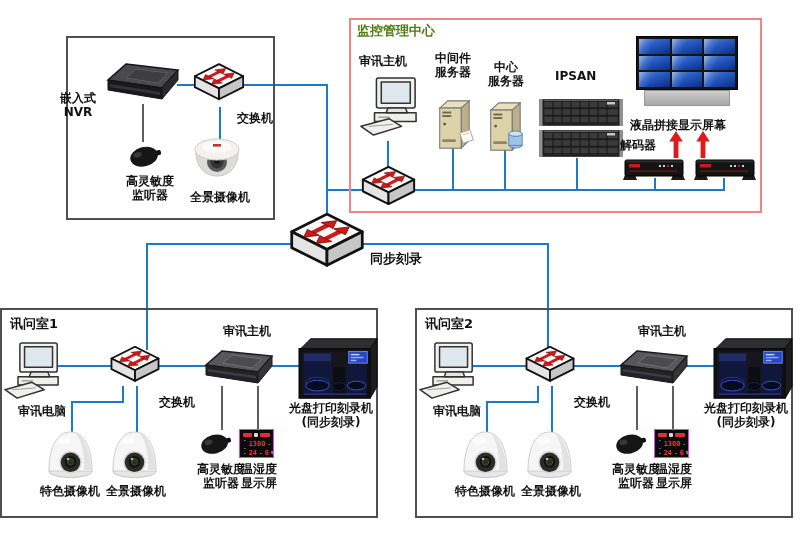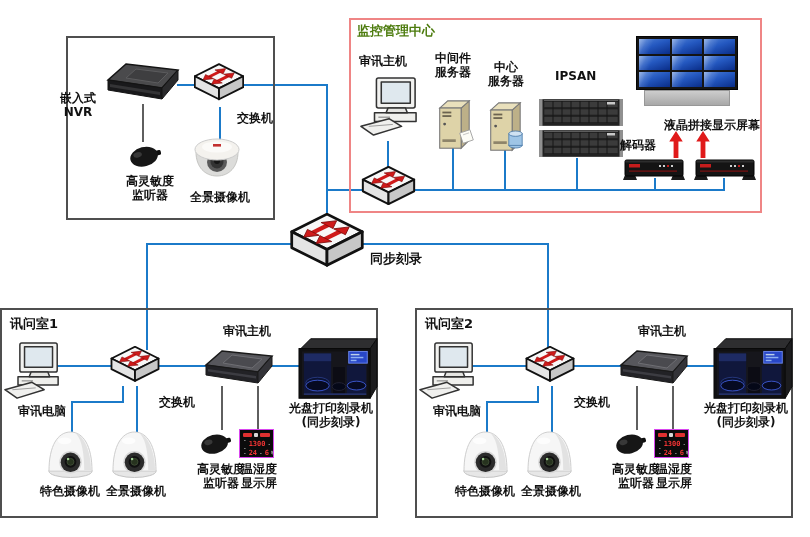--- a/index.html
+++ b/index.html
@@ -270,21 +270,21 @@
     <div class="vw-cell"></div>
     <div class="vw-cell"></div>
     <div class="vw-cell"></div>
     <div class="vw-cell"></div>
     <div class="vw-cell"></div>
     <div class="vw-cell"></div>
     <div class="vw-cell"></div>
     <div class="vw-cell"></div>
   </div>
   <div class="vw-base"></div>
-  <div class="lbl" style="left:664px;top:119px">液晶拼接显示屏幕</div>
+  <div class="lbl" style="left:630px;top:119px">液晶拼接显示屏幕</div>
 
   <div class="lbl" style="left:620px;top:139px">解码器</div>
   <svg class="abs" style="left:669px;top:131px" width="14" height="27">
       <use href="#sym-arrow-up"></use>
     </svg>
   <svg class="abs" style="left:696px;top:131px" width="14" height="27">
       <use href="#sym-arrow-up"></use>
     </svg>
   <svg class="abs" style="left:623px;top:156px" width="62" height="25">
       <use href="#sym-decoder"></use>

